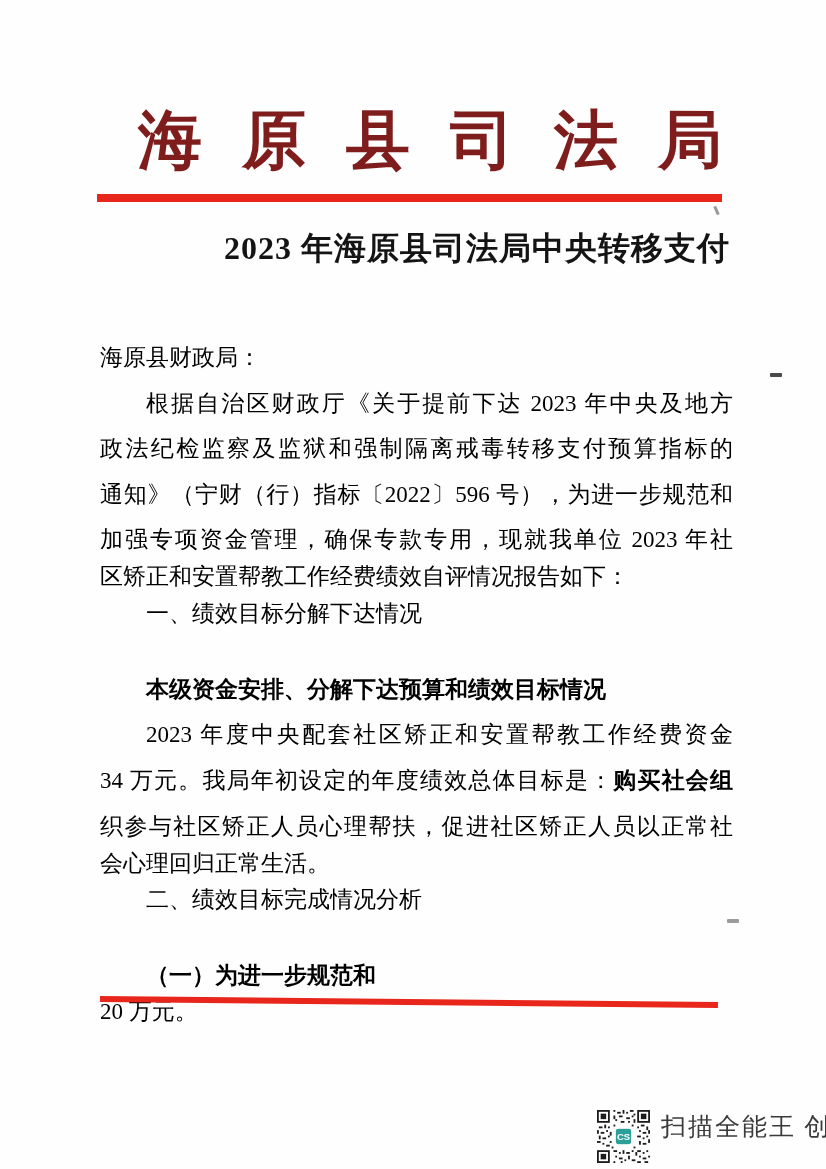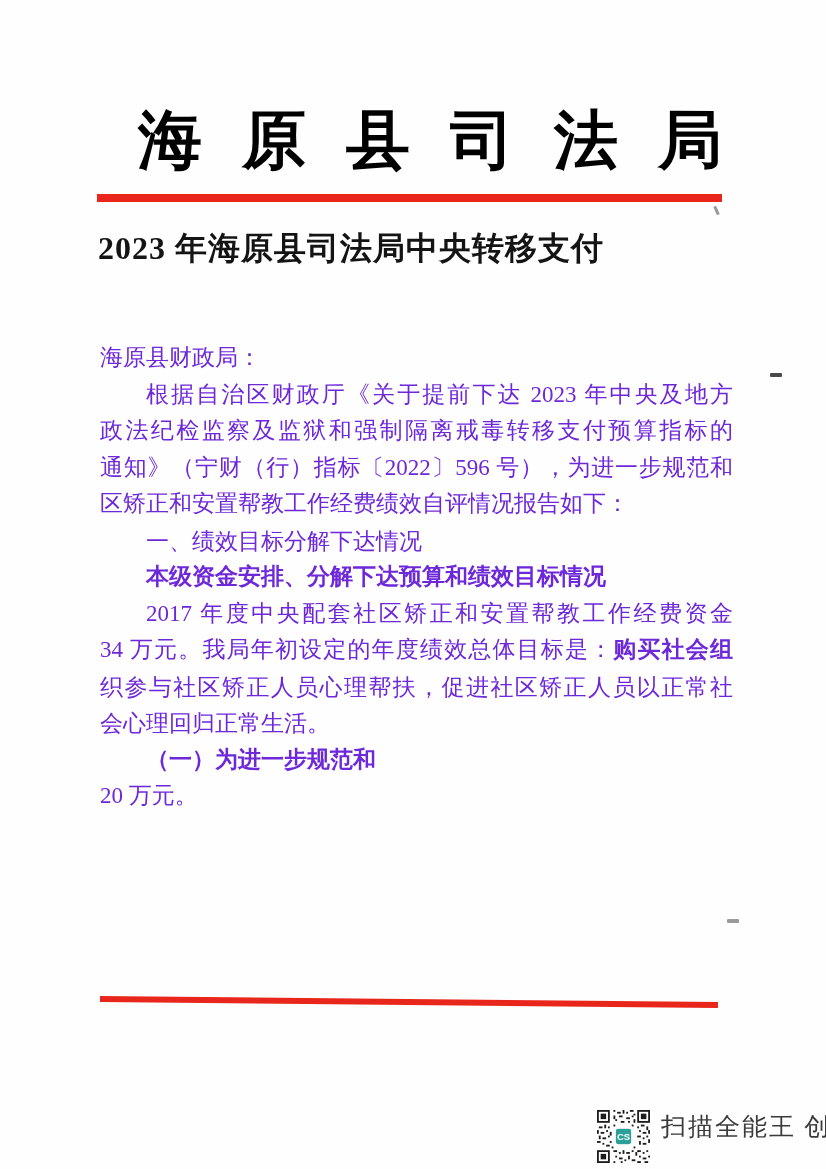--- a/index.html
+++ b/index.html
@@ -3,52 +3,52 @@
 <meta charset="utf-8">
 <style>
   html,body{margin:0;padding:0;background:#ffffff;}
   .page{
     position:relative;width:826px;height:1169px;background:#fefefe;
     overflow:hidden;font-family:"Liberation Serif","DejaVu Serif",serif;
   }
   
   .letterhead{
     position:absolute;left:98px;top:104px;width:632px;height:74px;
-    font-size:64px;line-height:74px;font-weight:bold;color:#000000;
+    font-size:64px;line-height:74px;font-weight:bold;color:#7f1d1d;
     text-align:left;letter-spacing:40px;text-indent:40px;white-space:nowrap;
     font-family:"Liberation Serif","DejaVu Serif",serif;
   }
   .rule-top{
     position:absolute;left:97px;top:194px;width:625px;height:8px;
     background:#e8261c;
   }
   .rule-bottom{
     position:absolute;left:100px;top:996px;width:618px;height:6px;
     background:#e8261c;transform:rotate(0.55deg);transform-origin:left center;
   }
   
   .doc-title{
-    position:absolute;left:98px;top:226px;width:632px;text-align:left;
+    position:absolute;left:98px;top:226px;width:632px;text-align:right;
     font-size:32px;line-height:44px;font-weight:bold;color:#141414;
     white-space:nowrap;letter-spacing:1px;
   }
   
   .body-text{
-    position:absolute;left:100px;top:340px;width:633px;color:#6d28d9;
+    position:absolute;left:100px;top:340px;width:633px;color:#000000;
   }
   .line{
     height:36.5px;line-height:36.5px;font-size:23px;
     text-align:justify;text-justify:inter-character;overflow:hidden;
   }
-  .line.j{text-align-last:justify;}
+  .line.j{text-align-last:justify;margin-top:9px;}
   .line.last{text-align-last:left;}
   .line.ind{text-indent:2em;}
   .line.body{font-family:"Liberation Serif","DejaVu Serif",serif;}
   .line.hei,.line.heibody{font-family:"Liberation Sans","DejaVu Sans",sans-serif;font-weight:400;}
-  .line.kai{font-family:"Liberation Serif","DejaVu Serif",serif;font-weight:700;}
+  .line.kai{font-family:"Liberation Serif","DejaVu Serif",serif;font-weight:700;margin-top:40px;}
   .bold-hei{font-family:Liberation Mono, monospace;font-weight:700;}
   
   .artifact{position:absolute;background:#8a8a8a;}
   .artifact.tick{width:3px;height:9px;transform:rotate(-24deg);left:715px;top:206px;background:#9a9a9a;}
   .artifact.dash1{width:12px;height:4px;left:770px;top:373px;background:#4a4a4a;border-radius:1px;}
   .artifact.dash2{width:12px;height:4px;left:727px;top:919px;background:#9b9b9b;border-radius:1px;}
   
   .scan-footer{position:absolute;left:596px;top:1110px;width:220px;height:58px;display:flex;}
   .qr{width:55px;height:53px;flex:0 0 auto;}
   .scan-caption{
@@ -68,27 +68,29 @@
 
   <div class="doc-title">
     <div>2023 年海原县司法局中央转移支付</div>
   </div>
 
   <div class="body-text">
       <div class="line body last"><span>海原县财政局：</span></div>
       <div class="line body j ind"><span>根据自治区财政厅《关于提前下达 2023 年中央及地方</span></div>
       <div class="line body j"><span>政法纪检监察及监狱和强制隔离戒毒转移支付预算指标的</span></div>
       <div class="line body j"><span>通知》（宁财（行）指标〔2022〕596 号），为进一步规范和</span></div>
+      <div class="line body j"><span>加强专项资金管理，确保专款专用，现就我单位 2023 年社</span></div>
       <div class="line body last"><span>区矫正和安置帮教工作经费绩效自评情况报告如下：</span></div>
       <div class="line hei last ind"><span>一、绩效目标分解下达情况</span></div>
       <div class="line kai last ind"><span>本级资金安排、分解下达预算和绩效目标情况</span></div>
-      <div class="line body j ind"><span>2017 年度中央配套社区矫正和安置帮教工作经费资金</span></div>
+      <div class="line body j ind"><span>2023 年度中央配套社区矫正和安置帮教工作经费资金</span></div>
       <div class="line body j"><span>34 万元。我局年初设定的年度绩效总体目标是：</span><span class="bold-hei">购买社会组</span></div>
       <div class="line heibody j"><span>织参与社区矫正人员心理帮扶，促进社区矫正人员以正常社</span></div>
       <div class="line heibody last"><span>会心理回归正常生活。</span></div>
+      <div class="line hei last ind"><span>二、绩效目标完成情况分析</span></div>
       <div class="line kai last ind"><span>（一）为进一步规范和</span></div>
       <div class="line body last"><span>20 万元。</span></div>
     </div>
 
   <div class="artifact dash1"></div>
   <div class="artifact dash2"></div>
 
   <div class="rule-bottom"></div>
 
   <div class="scan-footer">

